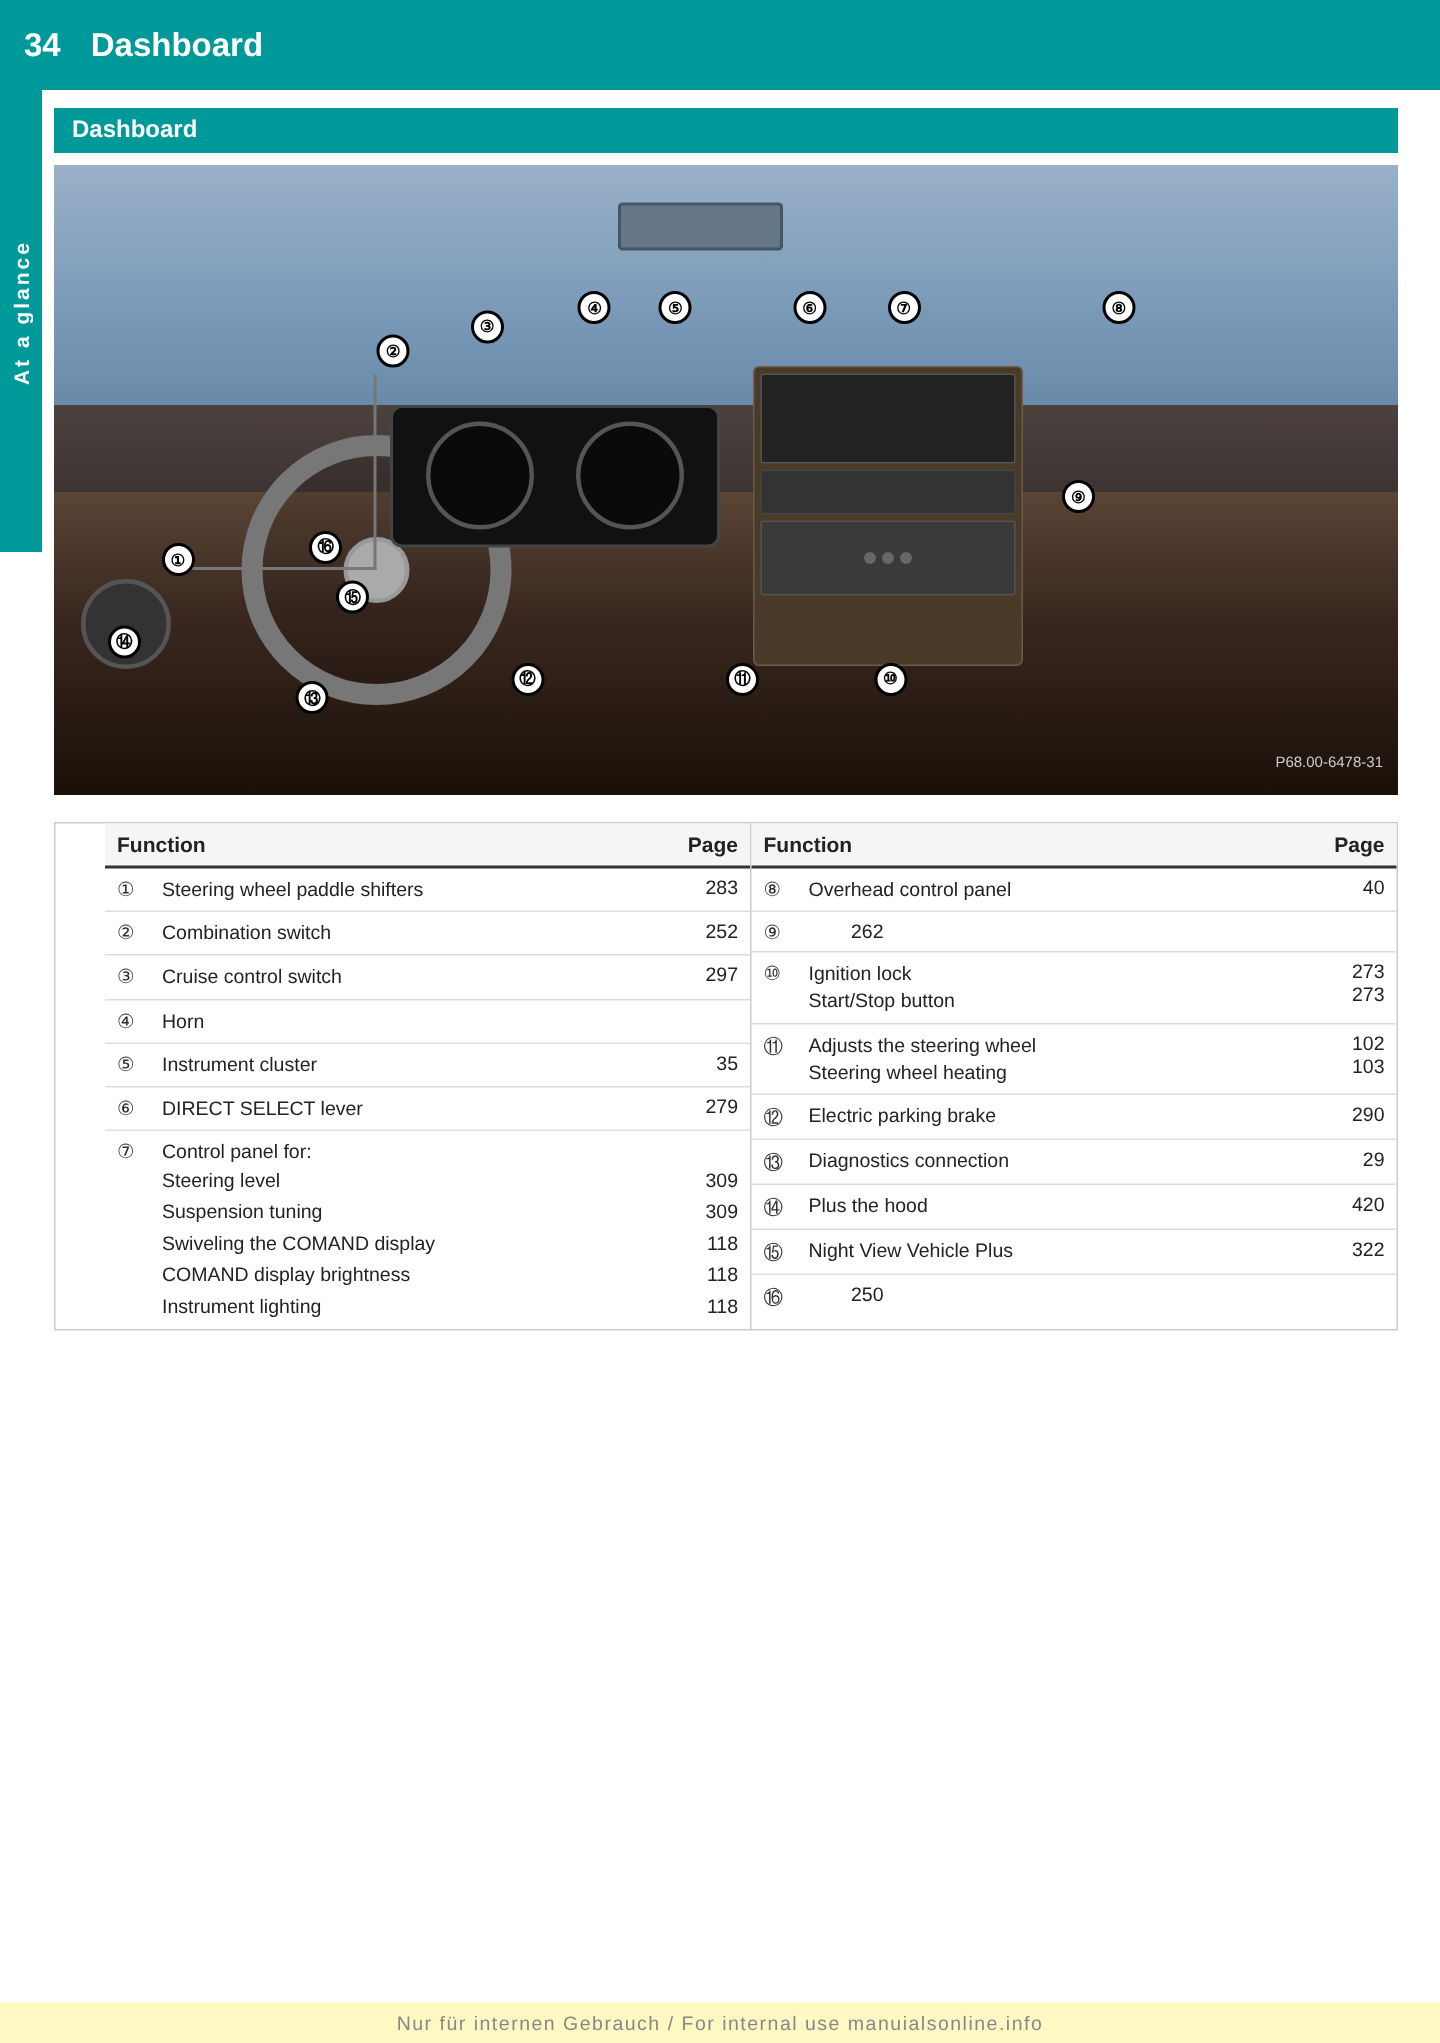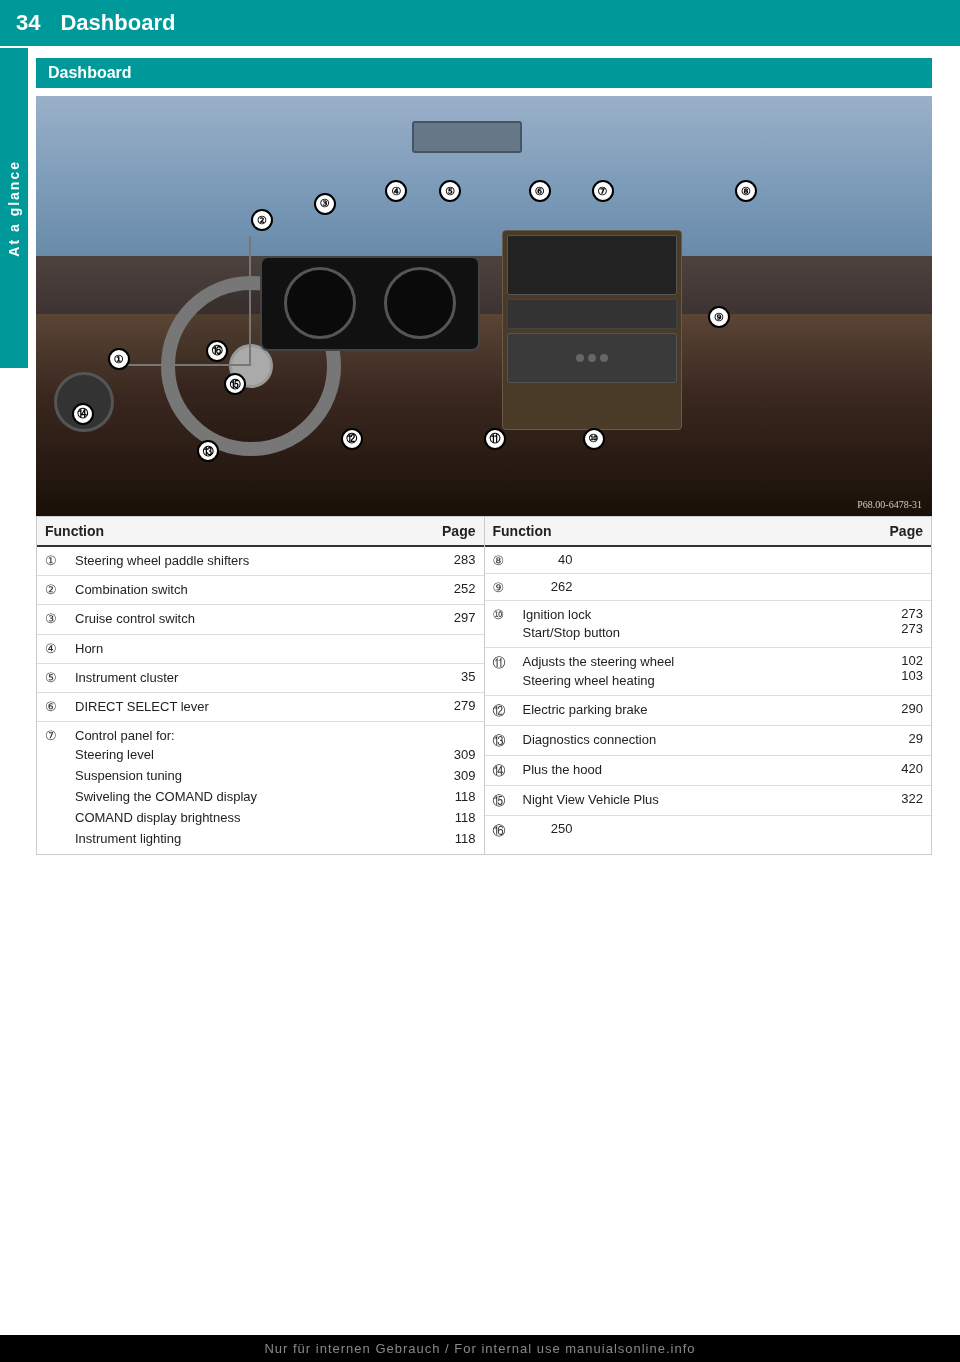--- a/index.html
+++ b/index.html
@@ -9,21 +9,21 @@
       font-family: Arial, Helvetica, sans-serif;
       background: #fff;
       position: relative;
     }
 
     
     .page-header {
       display: flex;
       align-items: center;
       background: #009999;
-      height: 46px;
+      height: 60px;
       padding: 0 16px;
     }
     .page-number {
       color: #fff;
       font-size: 22px;
       font-weight: bold;
       margin-right: 20px;
     }
     .page-title-text {
       color: #fff;
@@ -82,21 +82,22 @@
       font-size: 11px;
       font-weight: bold;
       color: #000;
     }
 
     
     .tables-container {
       display: flex;
       gap: 0;
       border: 1px solid #ccc;
-      margin-top: 0;
+      margin-top: 18px;
+      padding-left: 33px;
     }
 
     .table-half {
       flex: 1;
       border-right: 1px solid #ccc;
     }
     .table-half:last-child {
       border-right: none;
     }
 
@@ -163,21 +164,21 @@
       flex-direction: column;
       align-items: flex-end;
     }
 
     
     .footer-watermark {
       position: absolute;
       bottom: 0;
       left: 0;
       right: 0;
-      background: #000000;
+      background: #fef9c3;
       color: #888;
       text-align: center;
       font-size: 13px;
       padding: 6px;
       letter-spacing: 1px;
     }
 
     .sub-row {
       display: flex;
       justify-content: space-between;
@@ -205,25 +206,24 @@
         #504540 35%,
         #3a3030 55%,
         #2a2020 70%,
         #1a1010 100%
       );
       position: absolute;
     }
 
     .photo-caption {
       position: absolute;
-      bottom: 6px;
+      bottom: 16px;
       right: 10px;
       font-size: 10px;
       color: #ccc;
-      font-family: Liberation Serif, serif;
     }
   </style>
 </head>
 <body>
 
 <div class="page-header">
   <span class="page-number">34</span>
   <span class="page-title-text">Dashboard</span>
 </div>
 
@@ -382,20 +382,21 @@
     </div>
 
     <div class="table-half">
       <div class="table-header-row">
         <span class="th-function">Function</span>
         <span class="th-page">Page</span>
       </div>
 
       <div class="table-row">
         <span class="row-number">⑧</span>
+        <span class="row-function">Overhead control panel</span>
         <span class="row-page">40</span>
       </div>
 
       <div class="table-row">
         <span class="row-number">⑨</span>
         <span class="row-page">262</span>
       </div>
 
       <div class="table-row">
         <span class="row-number">⑩</span>

